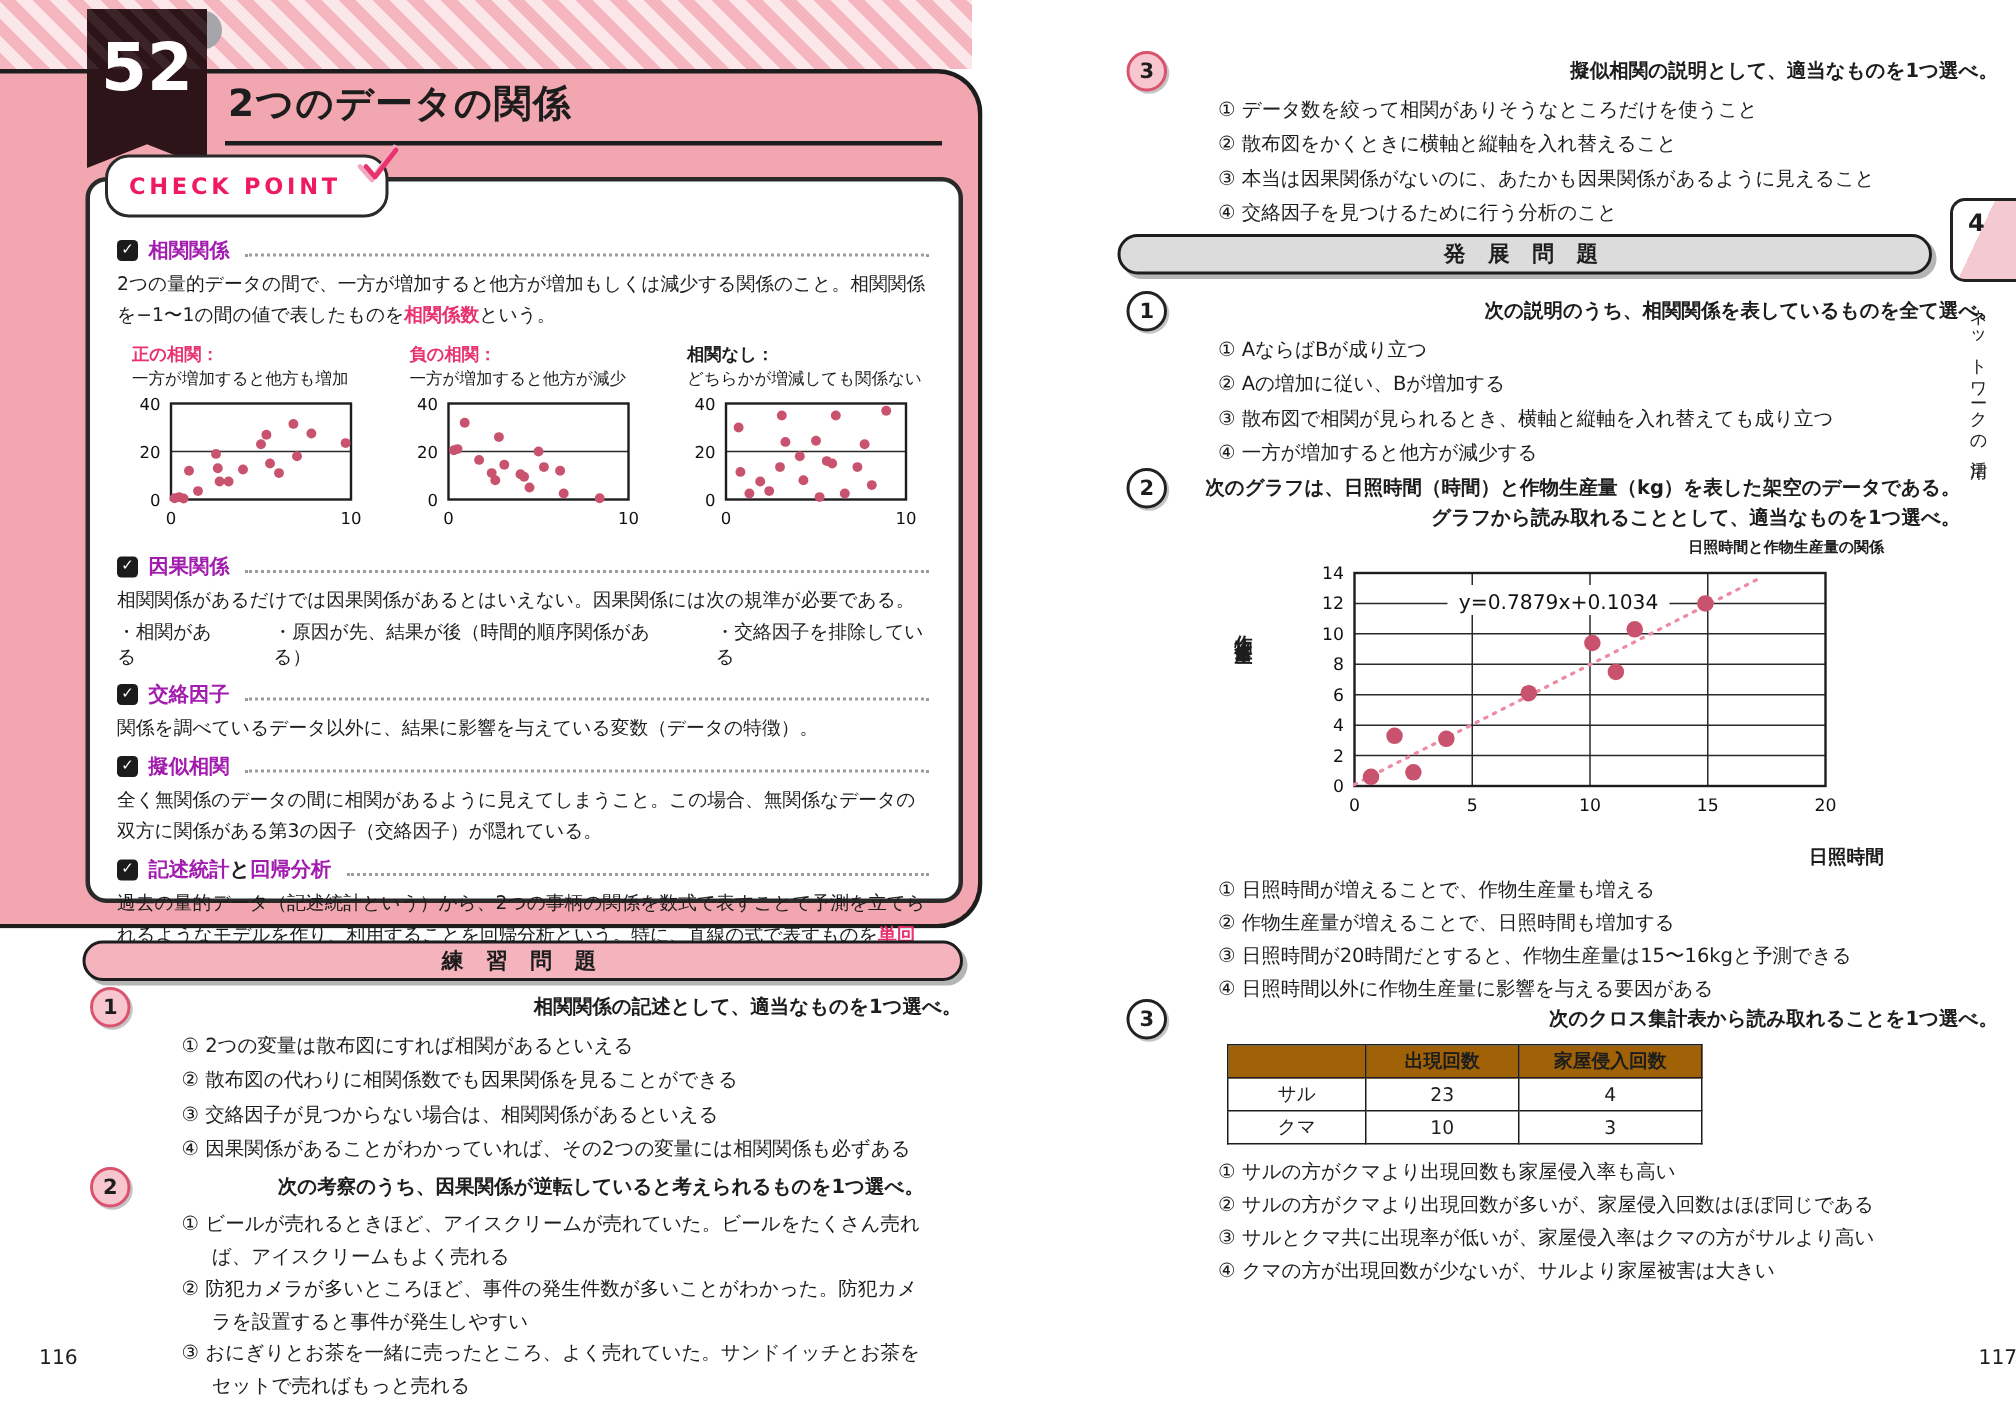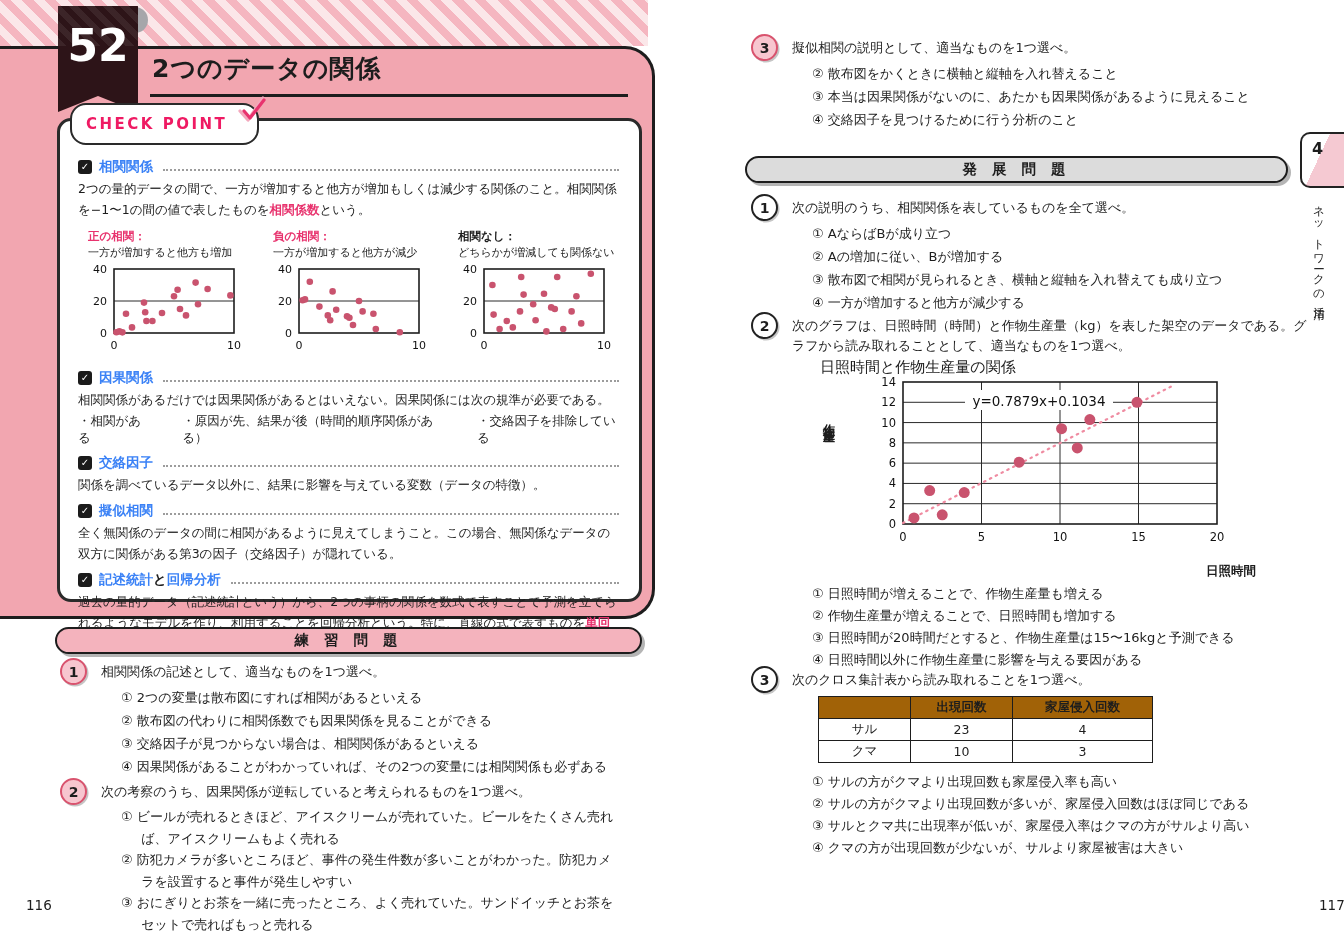--- a/index.html
+++ b/index.html
@@ -28,21 +28,21 @@
   .cp-box { left:57px; top:118px; width:585px; height:484px; background:#fff;
     border:3px solid #2a2a2a; border-radius:14px; z-index:5; padding:30px 18px 0 18px; }
   .cp-label { left:70px; top:103px; height:42px; background:#fff; border:2.5px solid #2a2a2a;
     border-radius:16px; display:flex; align-items:center; padding:0 30px 0 14px; z-index:6; }
   .cp-label-text { color:#ef1a63; font-weight:800; font-size:15px; letter-spacing:2.5px; }
   .cp-check-svg { position:absolute; right:-12px; top:-12px; }
 
   .cp-h { display:flex; align-items:center; margin:7px 0 3px; }
   .cp-chk { width:14px; height:14px; background:#1b1b1b; border-radius:3px; color:#fff;
     font-size:10px; line-height:14px; text-align:center; margin-right:7px; font-weight:700; flex-shrink:0; }
-  .cp-h-text { color:#3b82f6; font-weight:700; font-size:13.5px; }
+  .cp-h-text { color:#a21caf; font-weight:700; font-size:13.5px; }
   .cp-h-plain { color:#1d1d1d; font-weight:700; font-size:13.5px; }
   .leader { flex:1; margin:0 2px 0 10px; border-bottom:2.5px dotted #9c9c9c; height:.55em; }
   .cp-body { font-size:12.5px; line-height:1.64; }
   .hl { color:#e8336e; font-weight:700; }
   .cp-bullets { display:flex; gap:32px; font-size:12.5px; margin-top:2px; }
 
   .scatter-row { display:flex; gap:22px; margin:9px 0 4px; padding-left:10px; }
   .scatter-group { width:166px; }
   .sc-title { font-size:11.5px; font-weight:700; color:#e8336e; margin-bottom:1px; }
   .sc-title.plain { color:#1d1d1d; }
@@ -55,37 +55,37 @@
   .qbar.pink { background:#f4b3bd; }
   .qbar.gray { background:#dcdcdc; }
 
   .question { display:flex; gap:14px; z-index:5; }
   .qnum { width:27px; height:27px; border-radius:50%; border:2.2px solid #d9536e; background:#f7c6cf;
     display:flex; align-items:center; justify-content:center; font-size:14px; font-weight:700;
     flex-shrink:0; box-shadow:1.5px 1.5px 0 rgba(90,90,90,.35); }
   .qnum.white { background:#fff; border-color:#222; }
   .qcol { width:540px; }
   .qcol.narrow { width:515px; }
-  .qtext { font-size:13px; font-weight:400; line-height:1.55; padding-top:4px; }
+  .qtext { font-size:13px; font-weight:700; line-height:1.55; padding-top:4px;text-align:right; }
   .options { margin:4px 0 0 20px; font-size:13px; font-weight:400; }
   .option { padding-left:1.55em; text-indent:-1.55em; } .lh23 .option { line-height:23px; }
   .lh22 .option { line-height:22px; } .lh215 .option { line-height:21.5px; }
 
   
   .chart-wrap { margin:2px 0 0 28px; width:436px; }
-  .chart-title { text-align:left; font-size:15px; font-weight:400; height:16px; }
+  .chart-title { text-align:right; font-size:10px; font-weight:700; height:16px; }
   .chart-flex { display:flex; align-items:center; }
   .ylabel { writing-mode:vertical-rl; font-size:12px; font-weight:600; letter-spacing:2px; height:110px; }
   .xlabel { text-align:right; font-size:12.5px; font-weight:600; height:16px; padding-left:60px; }
 
   
   .cross-table { border-collapse:collapse; font-size:12.5px; margin:6px 0 8px 26px; }
   .cross-table th,.cross-table td { border:1.6px solid #1d1d1d; text-align:center; padding:2px 10px; height:21px; }
   .cross-table th { background:#a16207; font-weight:600; }
-  .col-a { width:92px; } .col-b { width:102px; } .col-c { width:140px; }
+  .col-a { width:92px; } .col-b { width:102px; } .col-c { width:122px; }
 
   
   .tab-box { left:1300px; top:132px; width:44px; height:56px; border:2.5px solid #222; border-right:none;
     border-radius:10px 0 0 10px; background:linear-gradient(115deg,#ffffff 42%,#f5c9d2 42%);
     font-size:16px; font-weight:700; padding:5px 0 0 10px; z-index:5; }
   .tab-title { left:1311px; top:198px; writing-mode:vertical-rl; font-size:11.5px; letter-spacing:3px; }
   .page-num { font-size:13.5px; }
 </style>
 </head>
 <body>
@@ -277,20 +277,21 @@
     </div>
   </div>
 
   <div class="abs page-num" style="left:26px;top:897px;">116</div>
 
   <div class="abs question" style="left:751px;top:34px;">
     <div class="qnum">3</div>
     <div class="qcol">
       <div class="qtext">擬似相関の説明として、適当なものを1つ選べ。</div>
       <div class="options lh23">
+        <div class="option">① データ数を絞って相関がありそうなところだけを使うこと</div>
         <div class="option">② 散布図をかくときに横軸と縦軸を入れ替えること</div>
         <div class="option">③ 本当は因果関係がないのに、あたかも因果関係があるように見えること</div>
         <div class="option">④ 交絡因子を見つけるために行う分析のこと</div>
       </div>
     </div>
   </div>
 
   <div class="abs qbar gray" style="left:745px;top:156px;width:543px;">発 展 問 題</div>
 
   <div class="abs question" style="left:751px;top:194px;">

